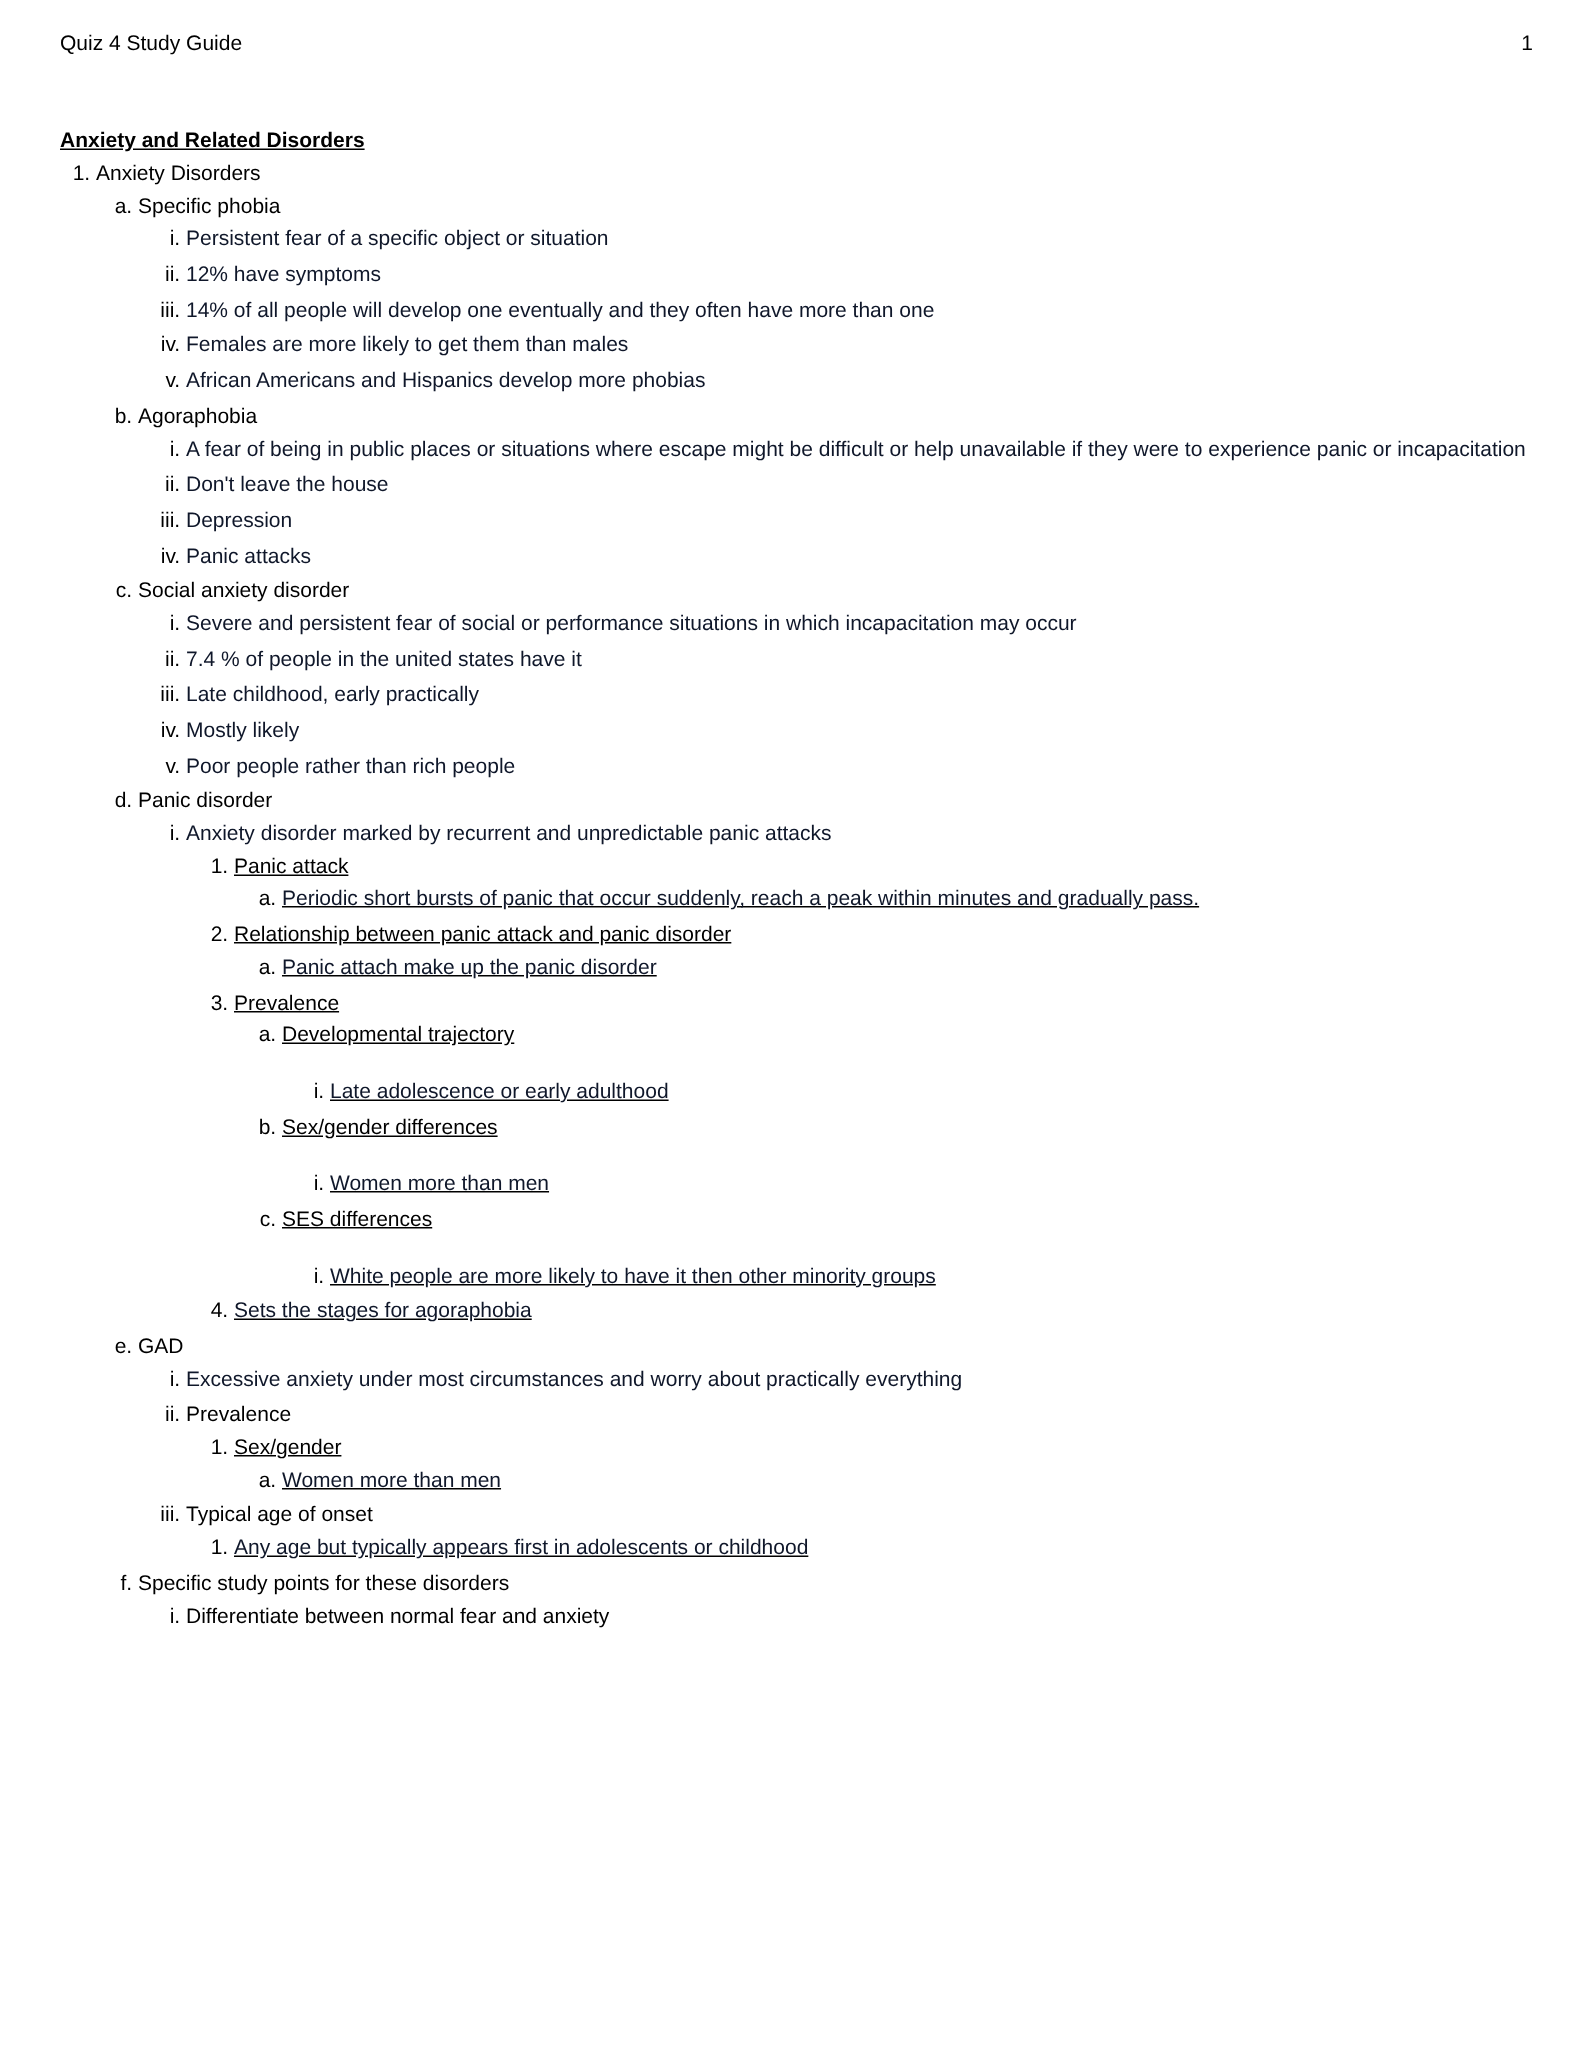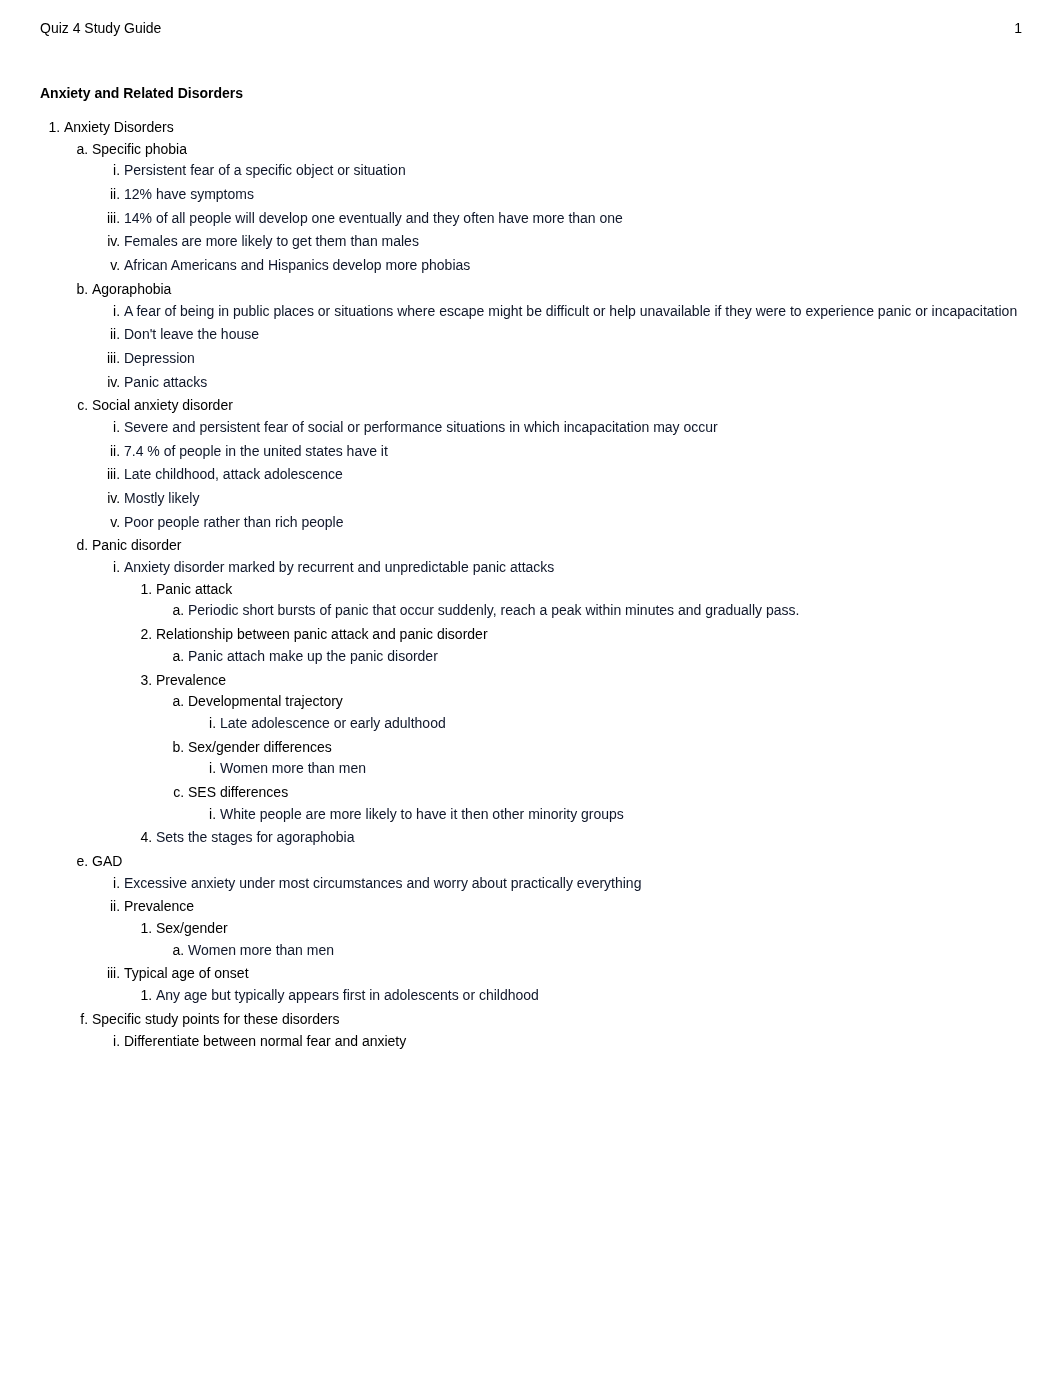--- a/index.html
+++ b/index.html
@@ -17,35 +17,36 @@
       margin-bottom: 18px;
       font-size: 14px;
       align-items: center;
     }
     .intro {
       margin-bottom: 10px;
       line-height: 1.5;
     }
     .section-heading {
       font-weight: bold;
-      margin-bottom: 16px;
+      margin-bottom: 4px;
+      text-decoration: underline;
     }
     .blue { color: #0f172a; }
     ol.level1 { list-style-type: decimal; padding-left: 24px; }
     ol.level1 > li { margin-bottom: 4px; }
     ol.level-a { list-style-type: lower-alpha; padding-left: 28px; }
     ol.level-a > li { margin-bottom: 2px; }
     ol.level-i { list-style-type: lower-roman; padding-left: 32px; }
     ol.level-i > li { margin-bottom: 2px; }
-    ol.level-1num { list-style-type: decimal; padding-left: 32px; }
+    ol.level-1num { list-style-type: decimal; padding-left: 32px; text-decoration: underline; }
     ol.level-1num > li { margin-bottom: 2px; }
     ol.level-a2 { list-style-type: lower-alpha; padding-left: 32px; }
     ol.level-a2 > li { margin-bottom: 2px; }
     ol.level-i2 { list-style-type: lower-roman; padding-left: 32px; }
-    ol.level-i2 > li { margin-bottom: 2px; }
+    ol.level-i2 > li { margin-bottom: 2px; margin-top: 16px; }
     li { line-height: 1.55; }
   </style>
 </head>
 <body>
 
 <div class="page-header">
   <span>Quiz 4 Study Guide</span>
   <span>1</span>
 </div>
 
@@ -79,21 +80,21 @@
           <li><span class="blue">Depression</span></li>
           <li><span class="blue">Panic attacks</span></li>
         </ol>
       </li>
 
       <li>
         Social anxiety disorder
         <ol class="level-i">
           <li><span class="blue">Severe and persistent fear of social or performance situations in which incapacitation may occur</span></li>
           <li><span class="blue">7.4 % of people in the united states have it</span></li>
-          <li><span class="blue">Late childhood, attack adolescence</span></li>
+          <li><span class="blue">Late childhood, early practically</span></li>
           <li><span class="blue">Mostly likely</span></li>
           <li><span class="blue">Poor people rather than rich people</span></li>
         </ol>
       </li>
 
       <li>
         Panic disorder
         <ol class="level-i">
           <li>
             <span class="blue">Anxiety disorder marked by recurrent and unpredictable panic attacks</span>

